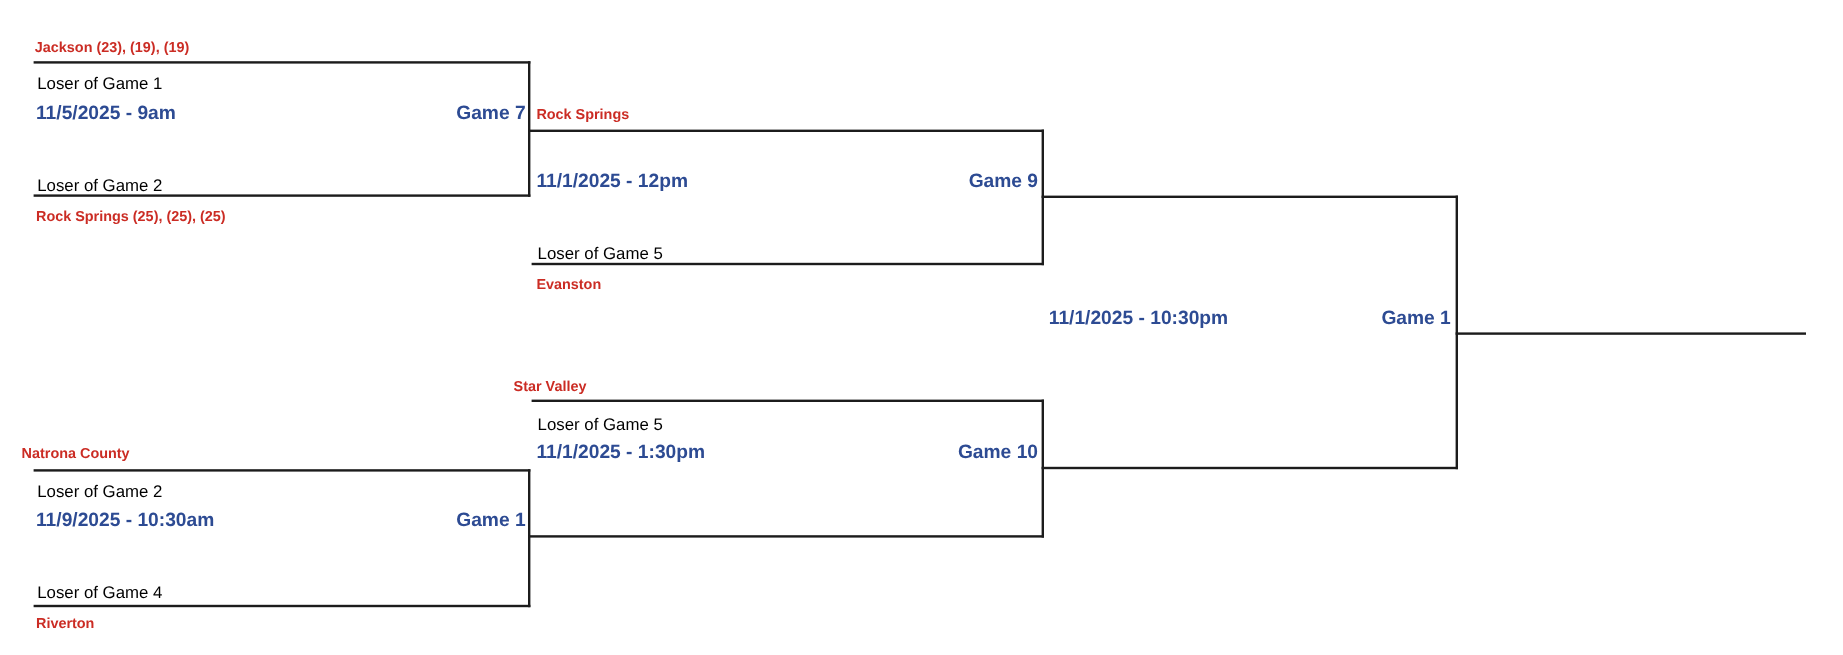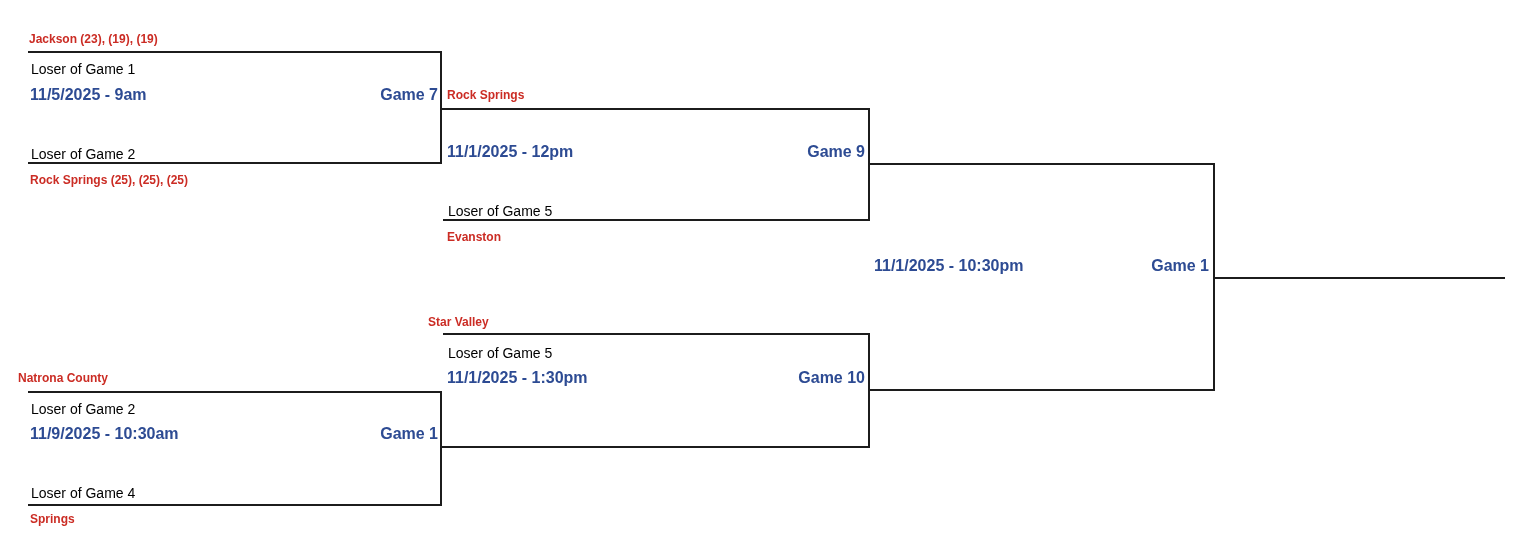--- a/index.html
+++ b/index.html
@@ -71,15 +71,15 @@
   <div class="txt team" style="left:428px;top:313px">Star Valley</div>
   <div class="txt slot" style="left:448px;top:344px">Loser of Game 5</div>
   <div class="txt sched" style="left:447px;top:369px">11/1/2025 - 1:30pm</div>
   <div class="txt sched ra" style="right:671px;top:369px">Game 10</div>
 
   <div class="txt team" style="left:18px;top:369px">Natrona County</div>
   <div class="txt slot" style="left:31px;top:400px">Loser of Game 2</div>
   <div class="txt sched" style="left:30px;top:425px">11/9/2025 - 10:30am</div>
   <div class="txt sched ra" style="right:1098px;top:425px">Game 1</div>
   <div class="txt slot" style="left:31px;top:484px">Loser of Game 4</div>
-  <div class="txt team" style="left:30px;top:510px">Springs</div>
+  <div class="txt team" style="left:30px;top:510px">Riverton</div>
 
 </div>
 
 </body></html>

